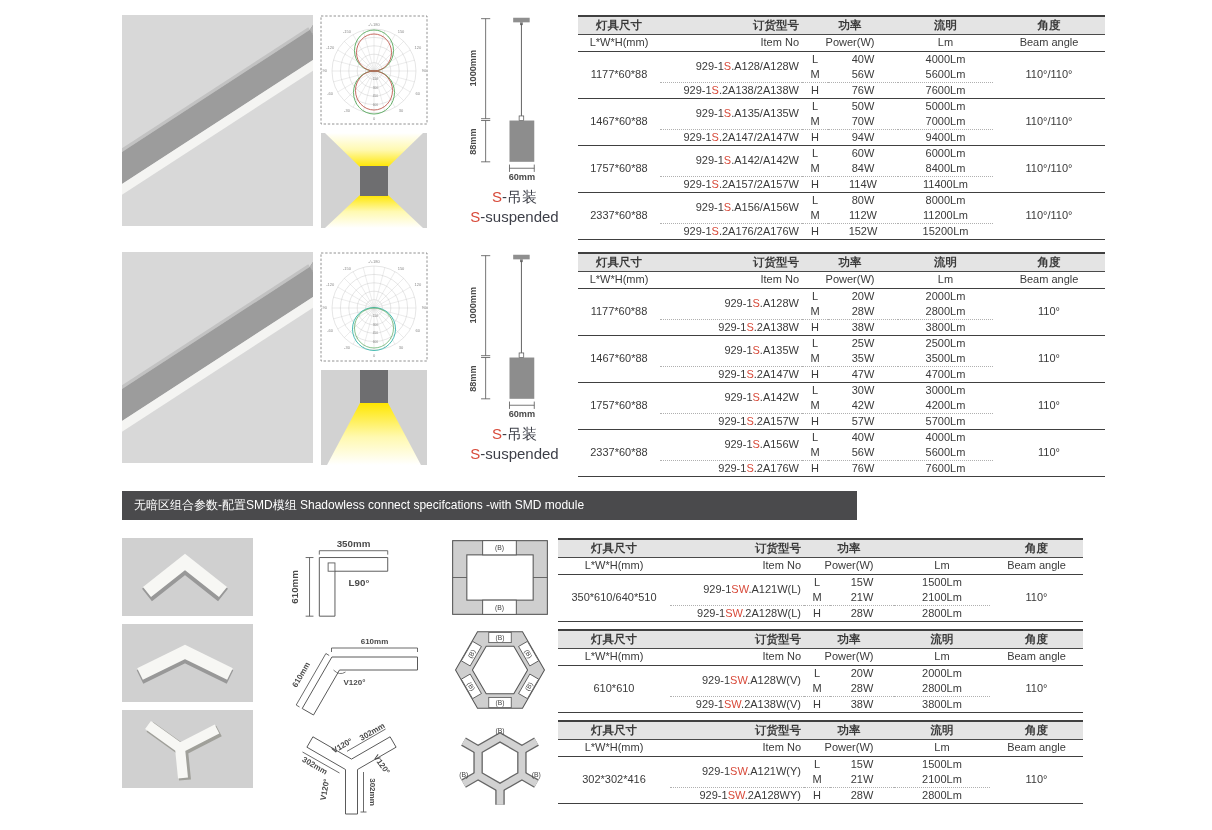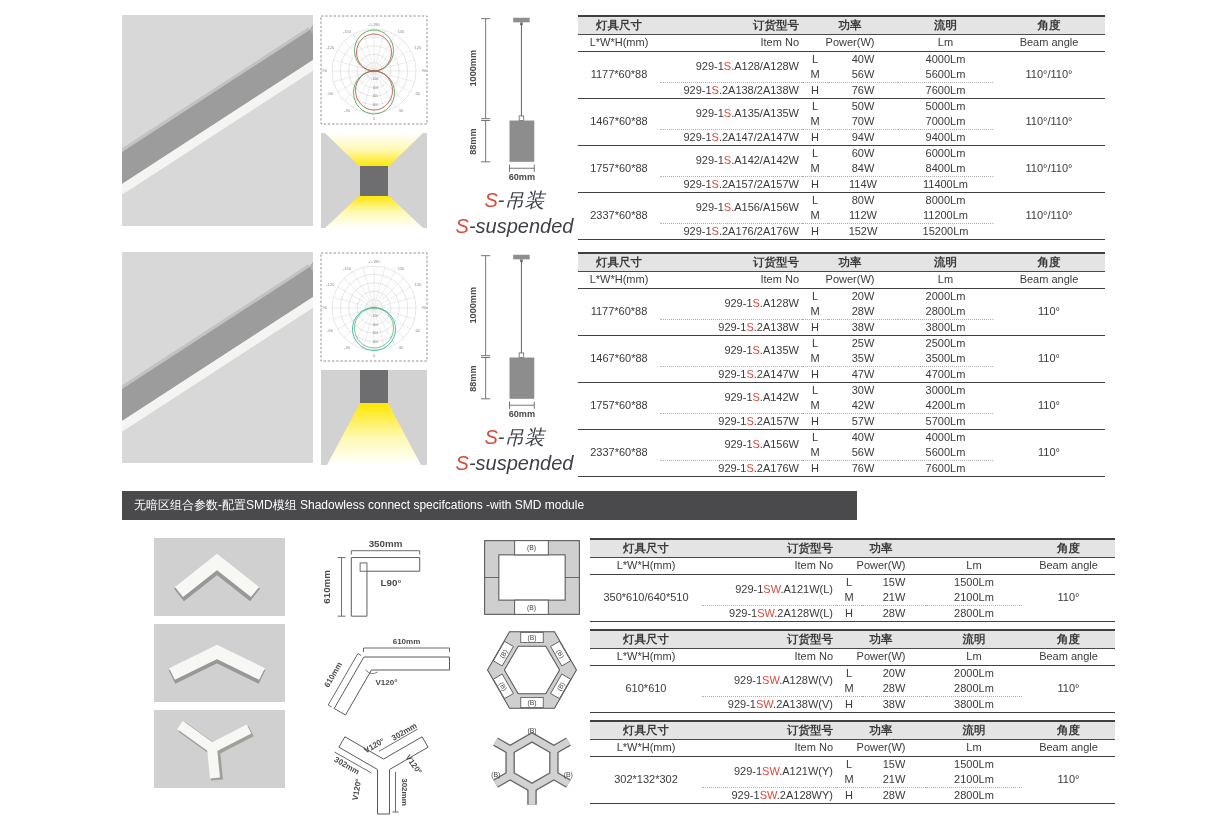--- a/index.html
+++ b/index.html
@@ -9,42 +9,42 @@
   .red{color:#d84a3a;}
 
   
   .suspend-row{display:flex;align-items:flex-start;margin-bottom:12px;}
   .photo{width:191px;height:211px;margin-right:7px;flex:none;}
   .midcol{width:108px;margin-right:26px;flex:none;display:flex;flex-direction:column;gap:8px;}
   .polar-box{width:108px;height:110px;display:block;}
   .ldist{width:106px;height:95px;display:block;margin-left:1px;}
   .hangcol{width:121px;margin-right:3px;flex:none;text-align:center;}
   .hang-svg{width:92px;height:167px;display:block;margin:0 auto;}
-  .mount{font-size:20px;color:#3d3f48;margin-top:5px;line-height:1.3;font-style:italic;}
+  .mount{font-size:15px;color:#3d3f48;margin-top:5px;line-height:1.3;}
 
   
   table.spec{border-collapse:collapse;table-layout:fixed;font-size:11px;color:#3a3a3a;
              border-bottom:1.5px solid #404040;}
   table.spec th,table.spec td{font-weight:400;padding:0 3px;text-align:center;height:15px;
              line-height:1.05;white-space:nowrap;overflow:hidden;}
   table.spec thead tr.zh th{background:#e4e4e4;font-weight:700;font-size:11.5px;height:17px;
              border-top:2.5px solid #404040;border-bottom:1px solid #4a4a4a;}
   table.spec thead tr.en th{border-bottom:1.5px solid #404040;height:16px;}
   table.spec .al{text-align:right;padding-left:6px;}
   table.spec tbody tr.gf td{border-top:1.5px solid #404040;}
   table.spec td.dotb,table.spec tr.dotb td{border-bottom:1px dotted #b0b0b0;}
 
   
   .banner{width:735px;height:29px;background:#4a4a4c;color:#fff;font-size:12px;
           line-height:29px;padding-left:12px;box-sizing:border-box;margin:14px 0 18px 0;
           white-space:nowrap;overflow:hidden;}
 
   
   .smd-section{display:flex;align-items:flex-start;}
-  .smd-left{width:436px;flex:none;margin-left:32px;}
+  .smd-left{width:436px;flex:none;}
   .smd-vrow{display:flex;align-items:flex-start;height:86px;}
   .b-photo{width:131px;height:78px;margin-right:14px;flex:none;}
   .b-draw{width:175px;flex:none;}
   .b-conn{width:100px;margin-left:8px;flex:none;}
   .smd-tables{flex:1;}
   .smd-tables table.spec{margin-bottom:7px;}
   .dimtext{font-size:10px;font-weight:600;fill:#4a4a4a;}
   .dimtext-s{font-size:8px;font-weight:600;fill:#4a4a4a;}
   .dimline{stroke:#5a5a5a;stroke-width:0.9;fill:none;}
   .shape{stroke:#5a5a5a;stroke-width:1;fill:#fff;}
@@ -717,21 +717,21 @@
             <tr class="en">
               <th>L*W*H(mm)</th>
               <th class="al">Item No</th>
               <th colspan="2">Power(W)</th>
               <th>Lm</th>
               <th>Beam angle</th>
             </tr>
           </thead>
           <tbody>
             <tr class="gf">
-              <td rowspan="3">302*132*302</td>
+              <td rowspan="3">302*302*416</td>
               <td rowspan="2" class="al dotb">929-1<span class="red">SW</span>.A121W(Y)</td>
               <td>L</td>
               <td>15W</td>
               <td>1500Lm</td>
               <td rowspan="3">110°</td>
             </tr>
             <tr class="dotb">
               <td>M</td>
               <td>21W</td>
               <td>2100Lm</td>

